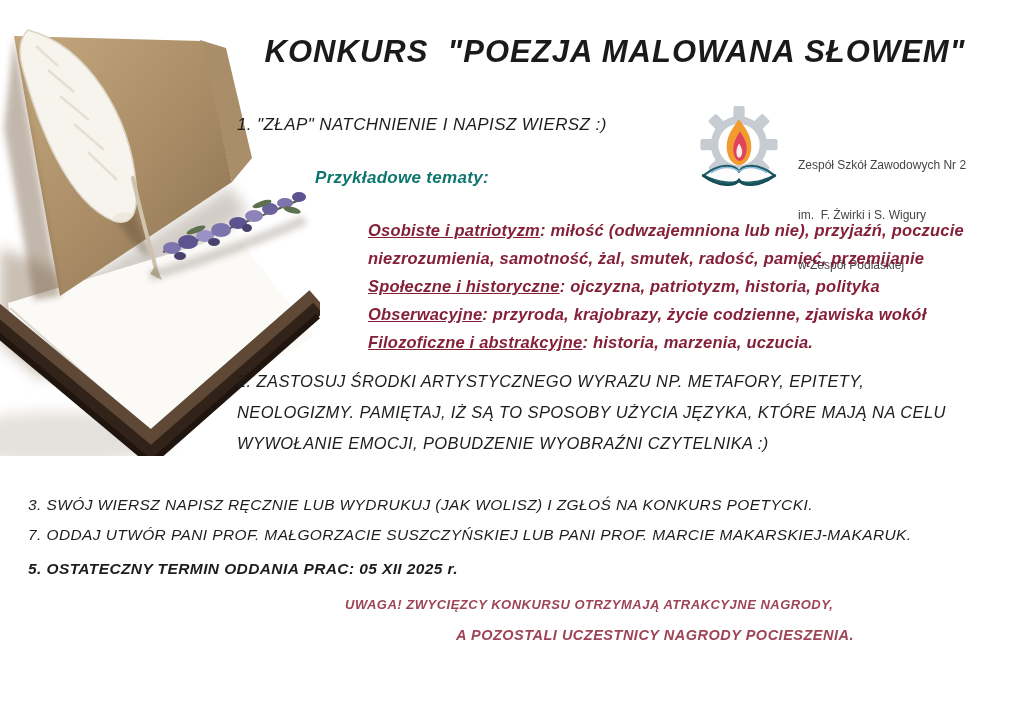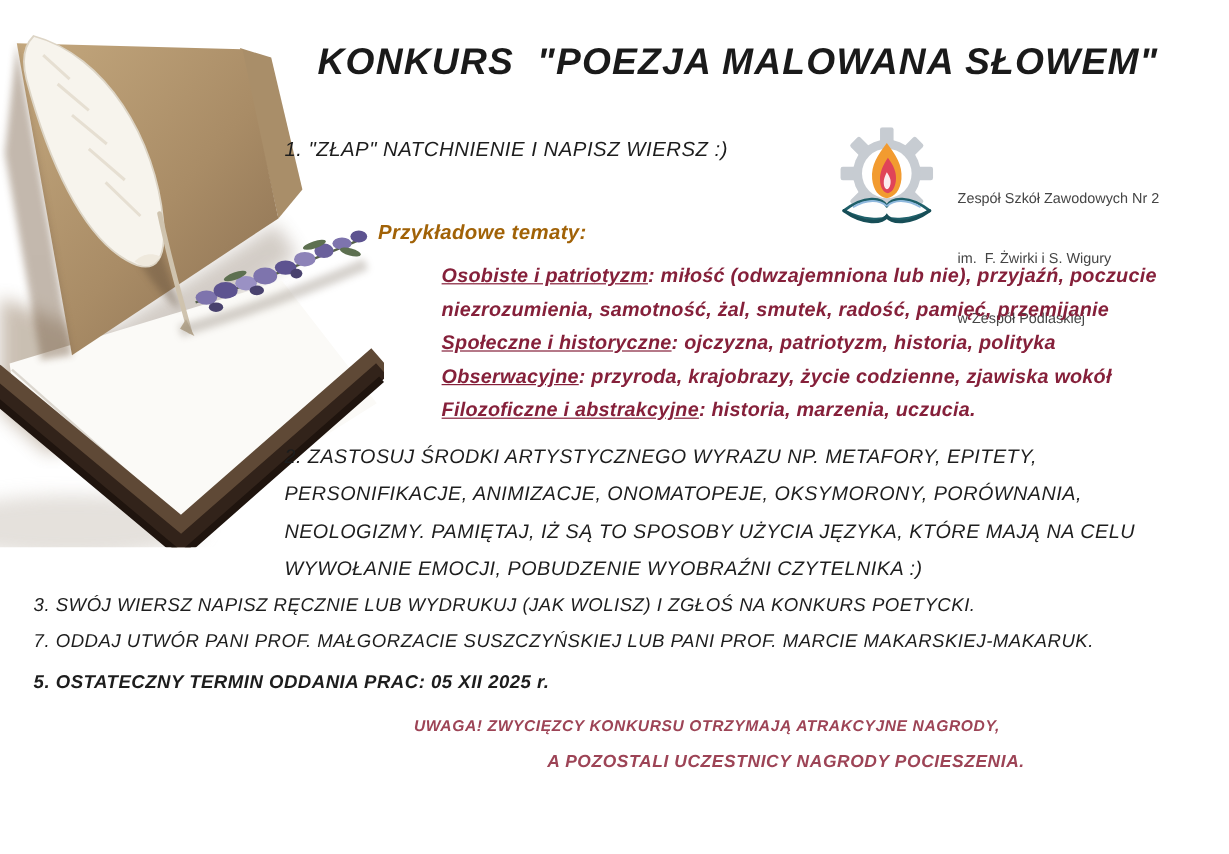--- a/index.html
+++ b/index.html
@@ -19,22 +19,22 @@
   
   .step{color:#1d1d1d;font-style:italic;letter-spacing:.4px;}
   .step1{left:237px;top:115px;font-size:17px;}
   .step2{left:237px;top:366px;font-size:16.5px;line-height:31px;width:770px;}
   .step3{left:28px;top:496px;font-size:15.5px;}
   .step4{left:28px;top:526px;font-size:15.5px;}
   .step5{left:28px;top:560px;font-size:15.5px;font-weight:bold;}
 
   
   .topics-heading{
-    left:315px;top:184px;font-size:17px;font-weight:bold;font-style:italic;
-    color:#a16207;letter-spacing:.3px;
+    left:315px;top:168px;font-size:17px;font-weight:bold;font-style:italic;
+    color:#0f766e;letter-spacing:.3px;
   }
   .topics{
     left:368px;top:216px;width:632px;font-size:16.5px;line-height:28px;
     color:#85203a;font-weight:bold;font-style:italic;letter-spacing:.2px;
   }
   .topic-label{text-decoration:underline;}
 
   
   .notice1{
     left:345px;top:597px;font-size:13px;font-style:italic;
@@ -175,21 +175,20 @@
 
 <div class="abs topics">
   <div class="topic"><span class="topic-label">Osobiste i patriotyzm</span><span>: miłość (odwzajemniona lub nie), przyjaźń, poczucie niezrozumienia, samotność, żal, smutek, radość, pamięć, przemijanie</span></div>
   <div class="topic"><span class="topic-label">Społeczne i historyczne</span><span>: ojczyzna, patriotyzm, historia, polityka</span></div>
   <div class="topic"><span class="topic-label">Obserwacyjne</span><span>: przyroda, krajobrazy, życie codzienne, zjawiska wokół</span></div>
   <div class="topic"><span class="topic-label">Filozoficzne i abstrakcyjne</span><span>: historia, marzenia, uczucia.</span></div>
 </div>
 
 <div class="abs step step2">
   <div>2. ZASTOSUJ ŚRODKI ARTYSTYCZNEGO WYRAZU NP. METAFORY, EPITETY,</div>
-  <div>PERSONIFIKACJE, ANIMIZACJE, ONOMATOPEJE, OKSYMORONY, PORÓWNANIA,</div>
   <div>NEOLOGIZMY. PAMIĘTAJ, IŻ SĄ TO SPOSOBY UŻYCIA JĘZYKA, KTÓRE MAJĄ NA CELU</div>
   <div>WYWOŁANIE EMOCJI, POBUDZENIE WYOBRAŹNI CZYTELNIKA :)</div>
 </div>
 
 <div class="abs step step3">3. SWÓJ WIERSZ NAPISZ RĘCZNIE LUB WYDRUKUJ (JAK WOLISZ) I ZGŁOŚ NA KONKURS POETYCKI.</div>
 <div class="abs step step4">7. ODDAJ UTWÓR PANI PROF. MAŁGORZACIE SUSZCZYŃSKIEJ LUB PANI PROF. MARCIE MAKARSKIEJ-MAKARUK.</div>
 <div class="abs step step5">5. OSTATECZNY TERMIN ODDANIA PRAC: 05 XII 2025 r.</div>
 
 <div class="abs notice1">UWAGA! ZWYCIĘZCY KONKURSU OTRZYMAJĄ ATRAKCYJNE NAGRODY,</div>
 <div class="abs notice2">A POZOSTALI UCZESTNICY NAGRODY POCIESZENIA.</div>

